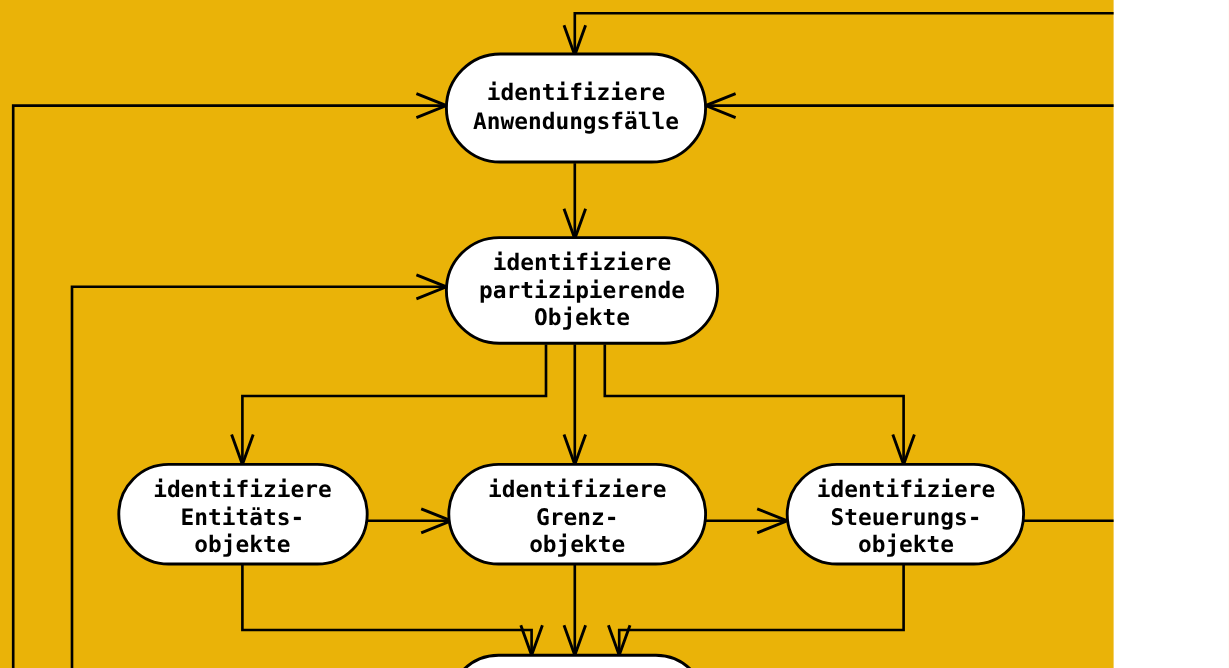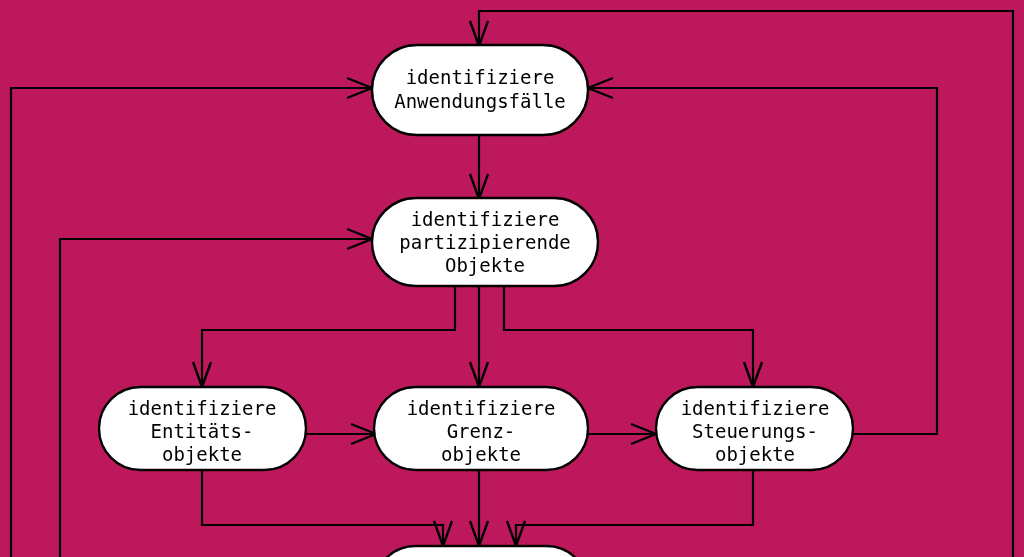--- a/index.html
+++ b/index.html
@@ -5,24 +5,25 @@
   html, body {
     margin: 0;
     padding: 0;
     background: #ffffff;
   }
   body {
     font-family: "DejaVu Sans Mono", "Liberation Mono", monospace;
   }
   #canvas {
     position: relative;
-    width: 1024px;
+    width: 928px;
     height: 557px;
-    background: #be185d;
+    background: #eab308;
     overflow: hidden;
+    font-weight: bold;
   }
   #diagram-svg {
     position: absolute;
     left: 0;
     top: 0;
     width: 1024px;
     height: 557px;
     display: block;
   }
   .edge-line {

